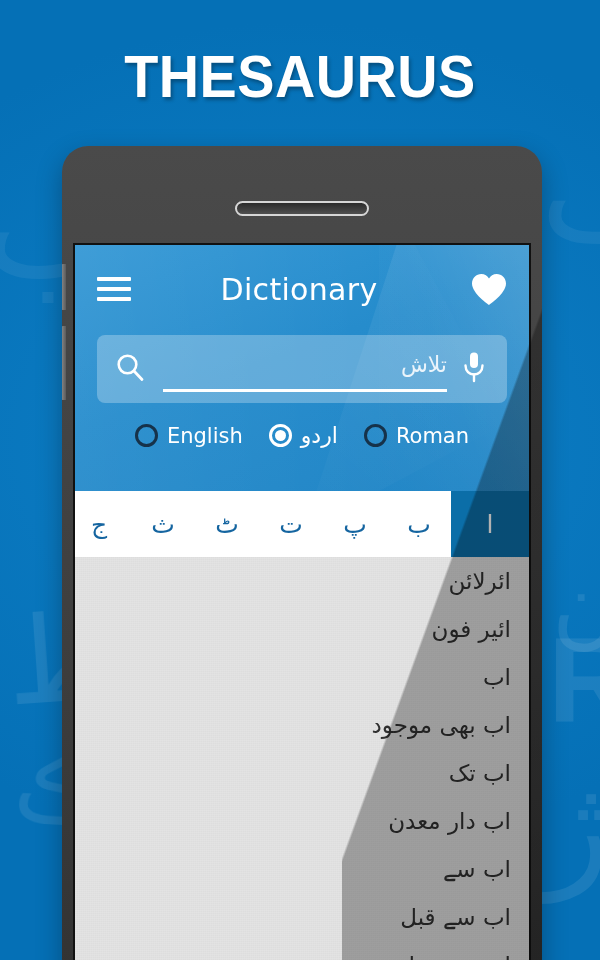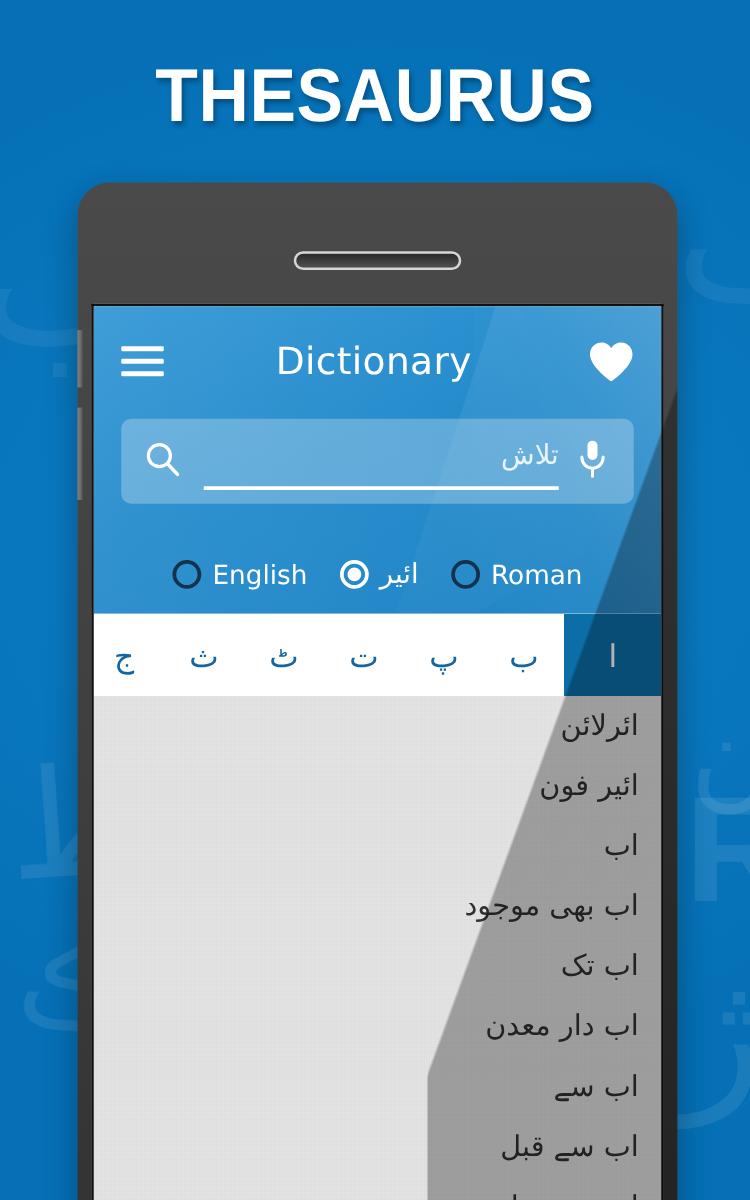--- a/index.html
+++ b/index.html
@@ -233,21 +233,20 @@
     align-items: center;
     justify-content: center;
     gap: 26px;
     padding: 0 18px;
   }
   .radio-opt {
     display: flex;
     align-items: center;
     gap: 9px;
     cursor: pointer;
-    margin-top: 24px;
   }
   .radio-dot {
     width: 23px; height: 23px;
     border-radius: 50%;
     border: 3px solid #16324a;
     background: transparent;
     flex: none;
     position: relative;
   }
   .radio-opt.sel .radio-dot {
@@ -379,21 +378,21 @@
         </div>
       </div>
 
       <div class="radio-row">
         <div class="radio-opt">
           <span class="radio-dot"></span>
           <span class="radio-label">English</span>
         </div>
         <div class="radio-opt sel">
           <span class="radio-dot"></span>
-          <span class="radio-label rtl">ائیر</span>
+          <span class="radio-label rtl">اردو</span>
         </div>
         <div class="radio-opt">
           <span class="radio-dot"></span>
           <span class="radio-label">Roman</span>
         </div>
       </div>
     </div>
 
     <div class="alpha-strip">
       <div class="alpha-tab sel">ا</div>

